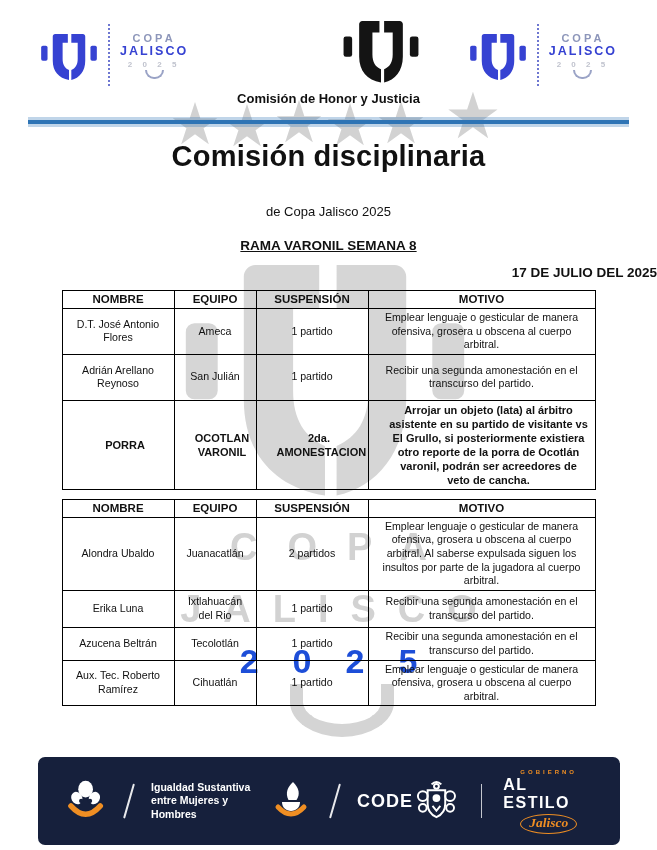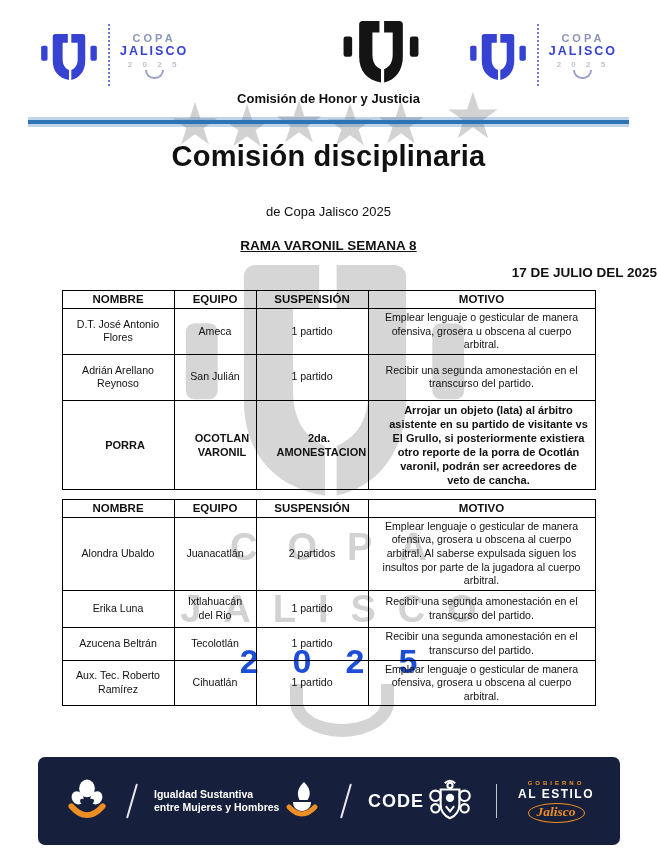--- a/index.html
+++ b/index.html
@@ -62,21 +62,21 @@
   .footer { position:absolute; left:38px; right:37px; top:757px; height:88px;
             background:#16203c; border-radius:7px; display:flex; align-items:center;
             justify-content:space-between; padding:0 26px; z-index:2; box-sizing:border-box; }
   .fgroup { display:flex; align-items:center; gap:21px; }
   .fslash { width:2px; height:36px; background:#ffffff; transform:rotate(16deg); opacity:.9; border-radius:1px; }
   .ftext { color:#ffffff; font-weight:bold; font-size:10.5px; line-height:1.25; }
   .code-text { color:#ffffff; font-weight:800; font-size:18px; letter-spacing:1px; }
   .fdiv { width:1.5px; height:34px; background:#ffffff; opacity:.75; }
   .gob-block { display:flex; flex-direction:column; align-items:center; }
   .gob { color:#ef8e23; font-size:6px; letter-spacing:3px; font-weight:bold; }
-  .estilo { color:#ffffff; font-weight:800; font-size:12px; letter-spacing:1.5px; margin-top:1px; }
+  .estilo { color:#ffffff; font-weight:800; font-size:16px; letter-spacing:1.5px; margin-top:1px; }
   .jal-badge { border:1.6px solid #ef8e23; border-radius:50%; padding:0 8px 2px; margin-top:2px;
                color:#ef8e23; font-family:"Liberation Serif", serif; font-style:italic;
                font-weight:bold; font-size:13.5px; }
 </style>
 </head>
 <body>
 
 <svg width="0" height="0" style="position:absolute" aria-hidden="true">
   <defs>
     <g id="trophy">

